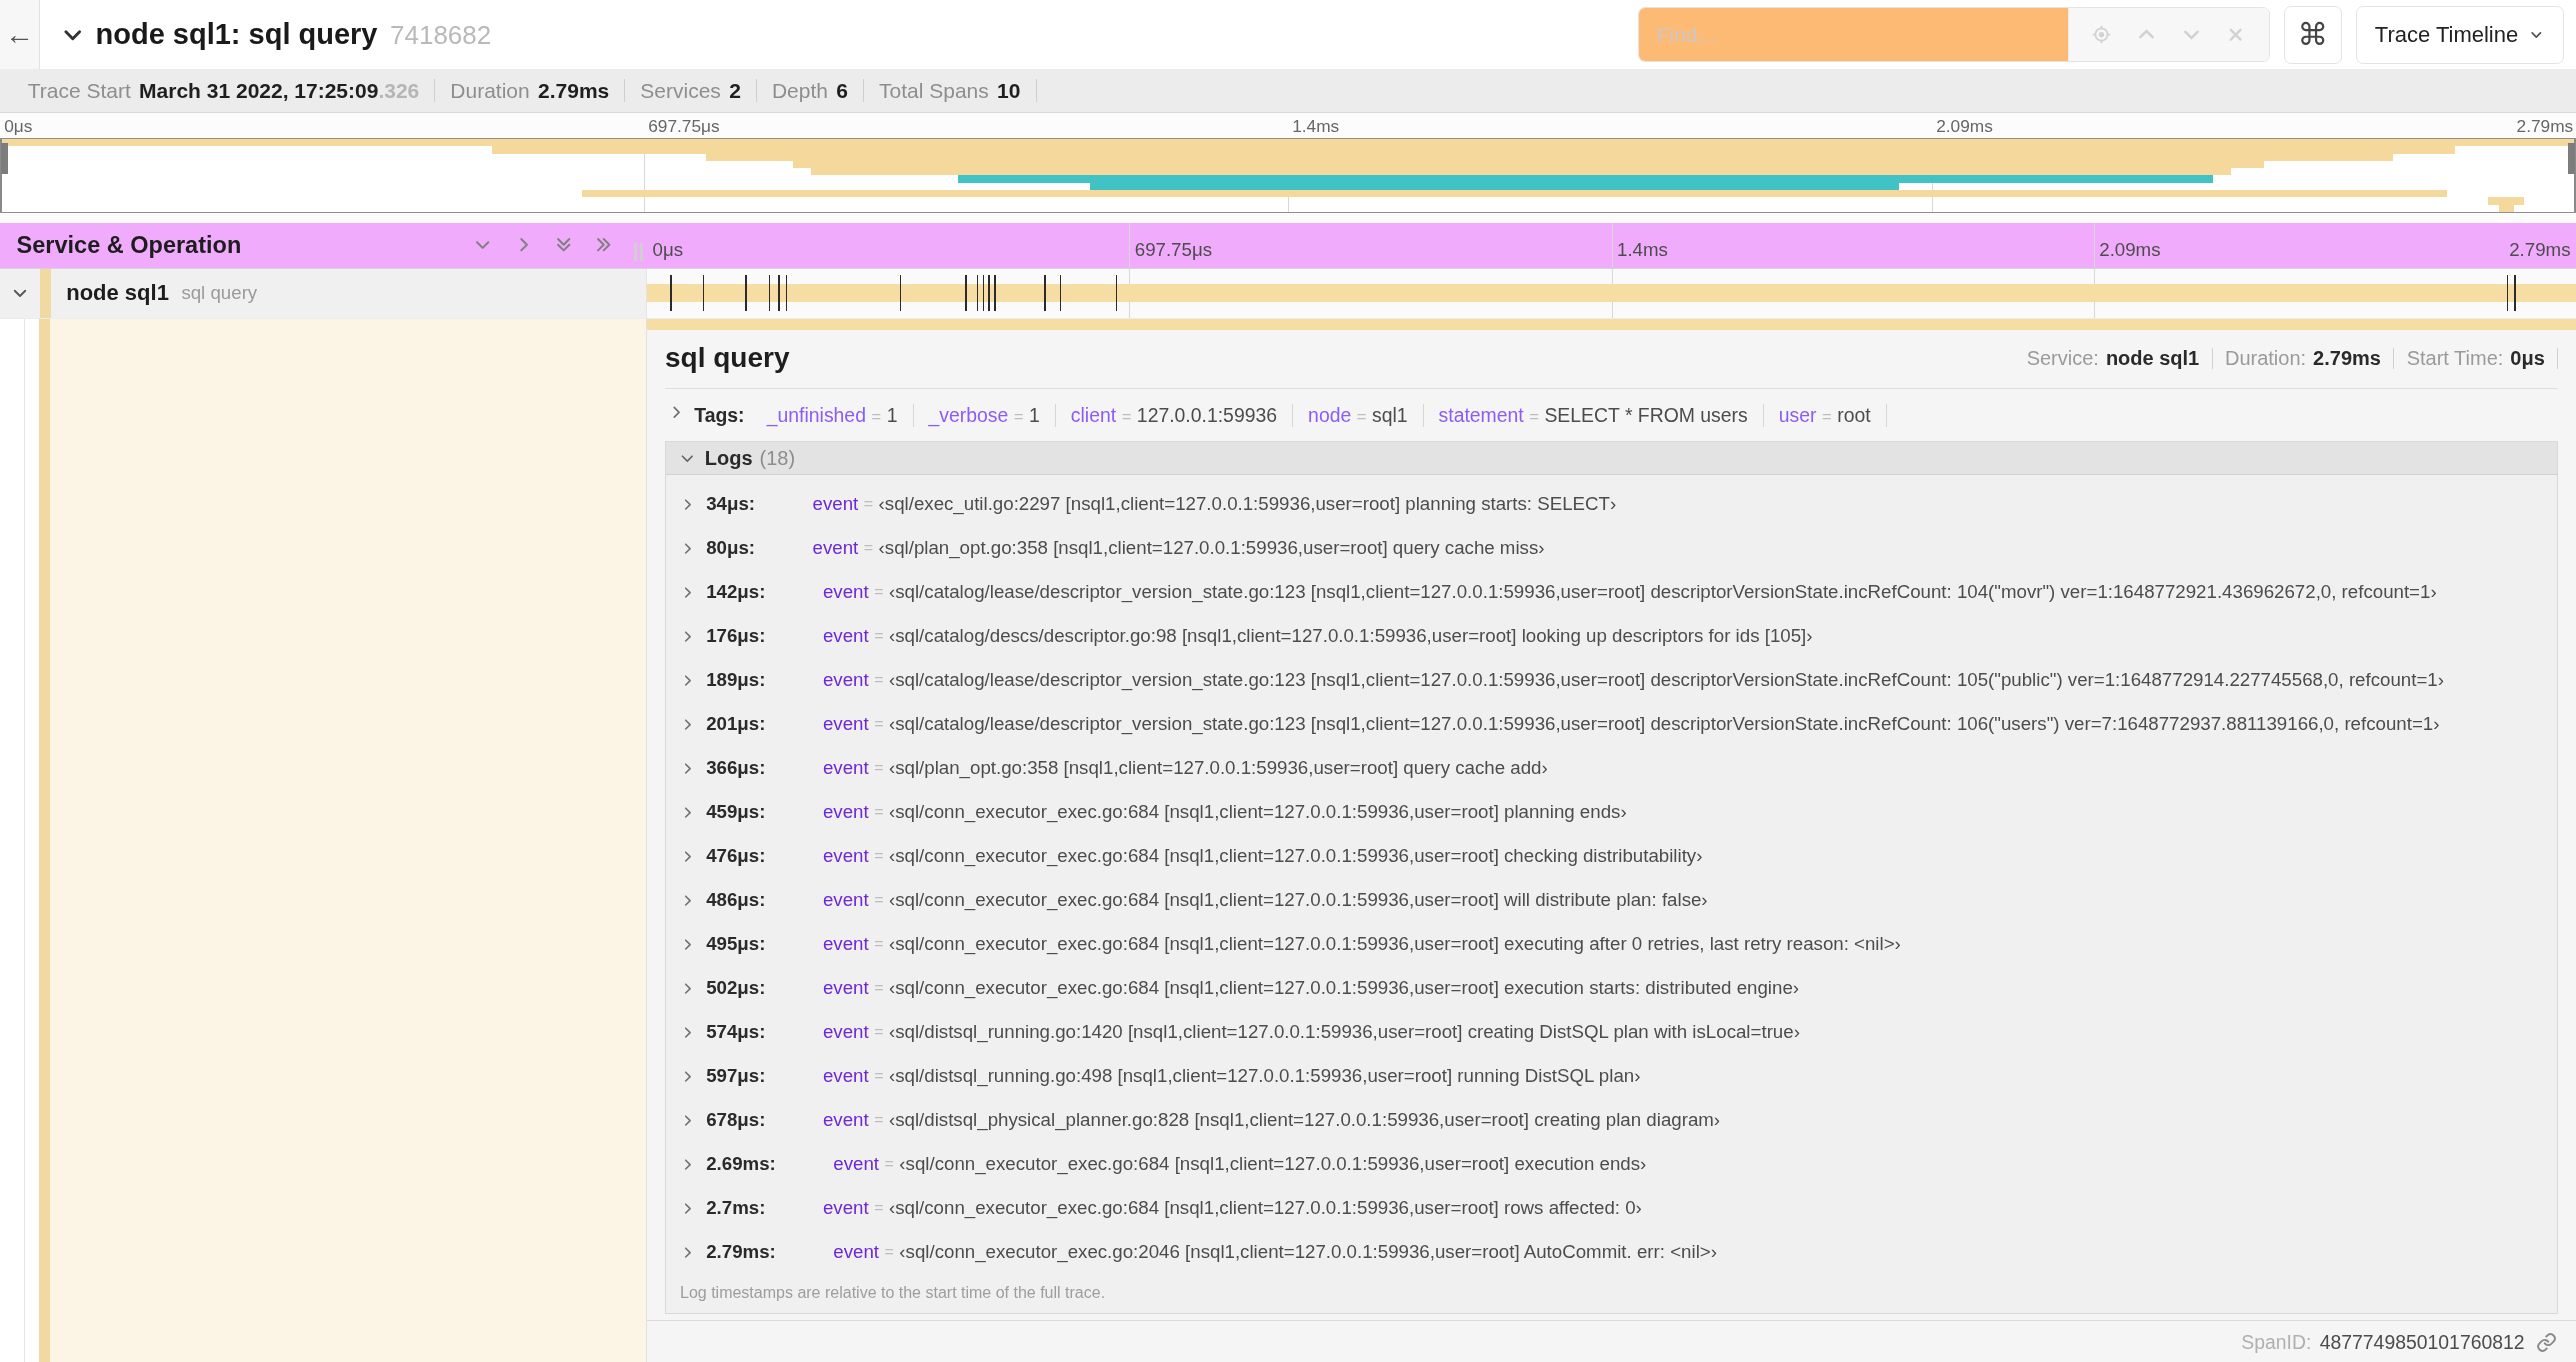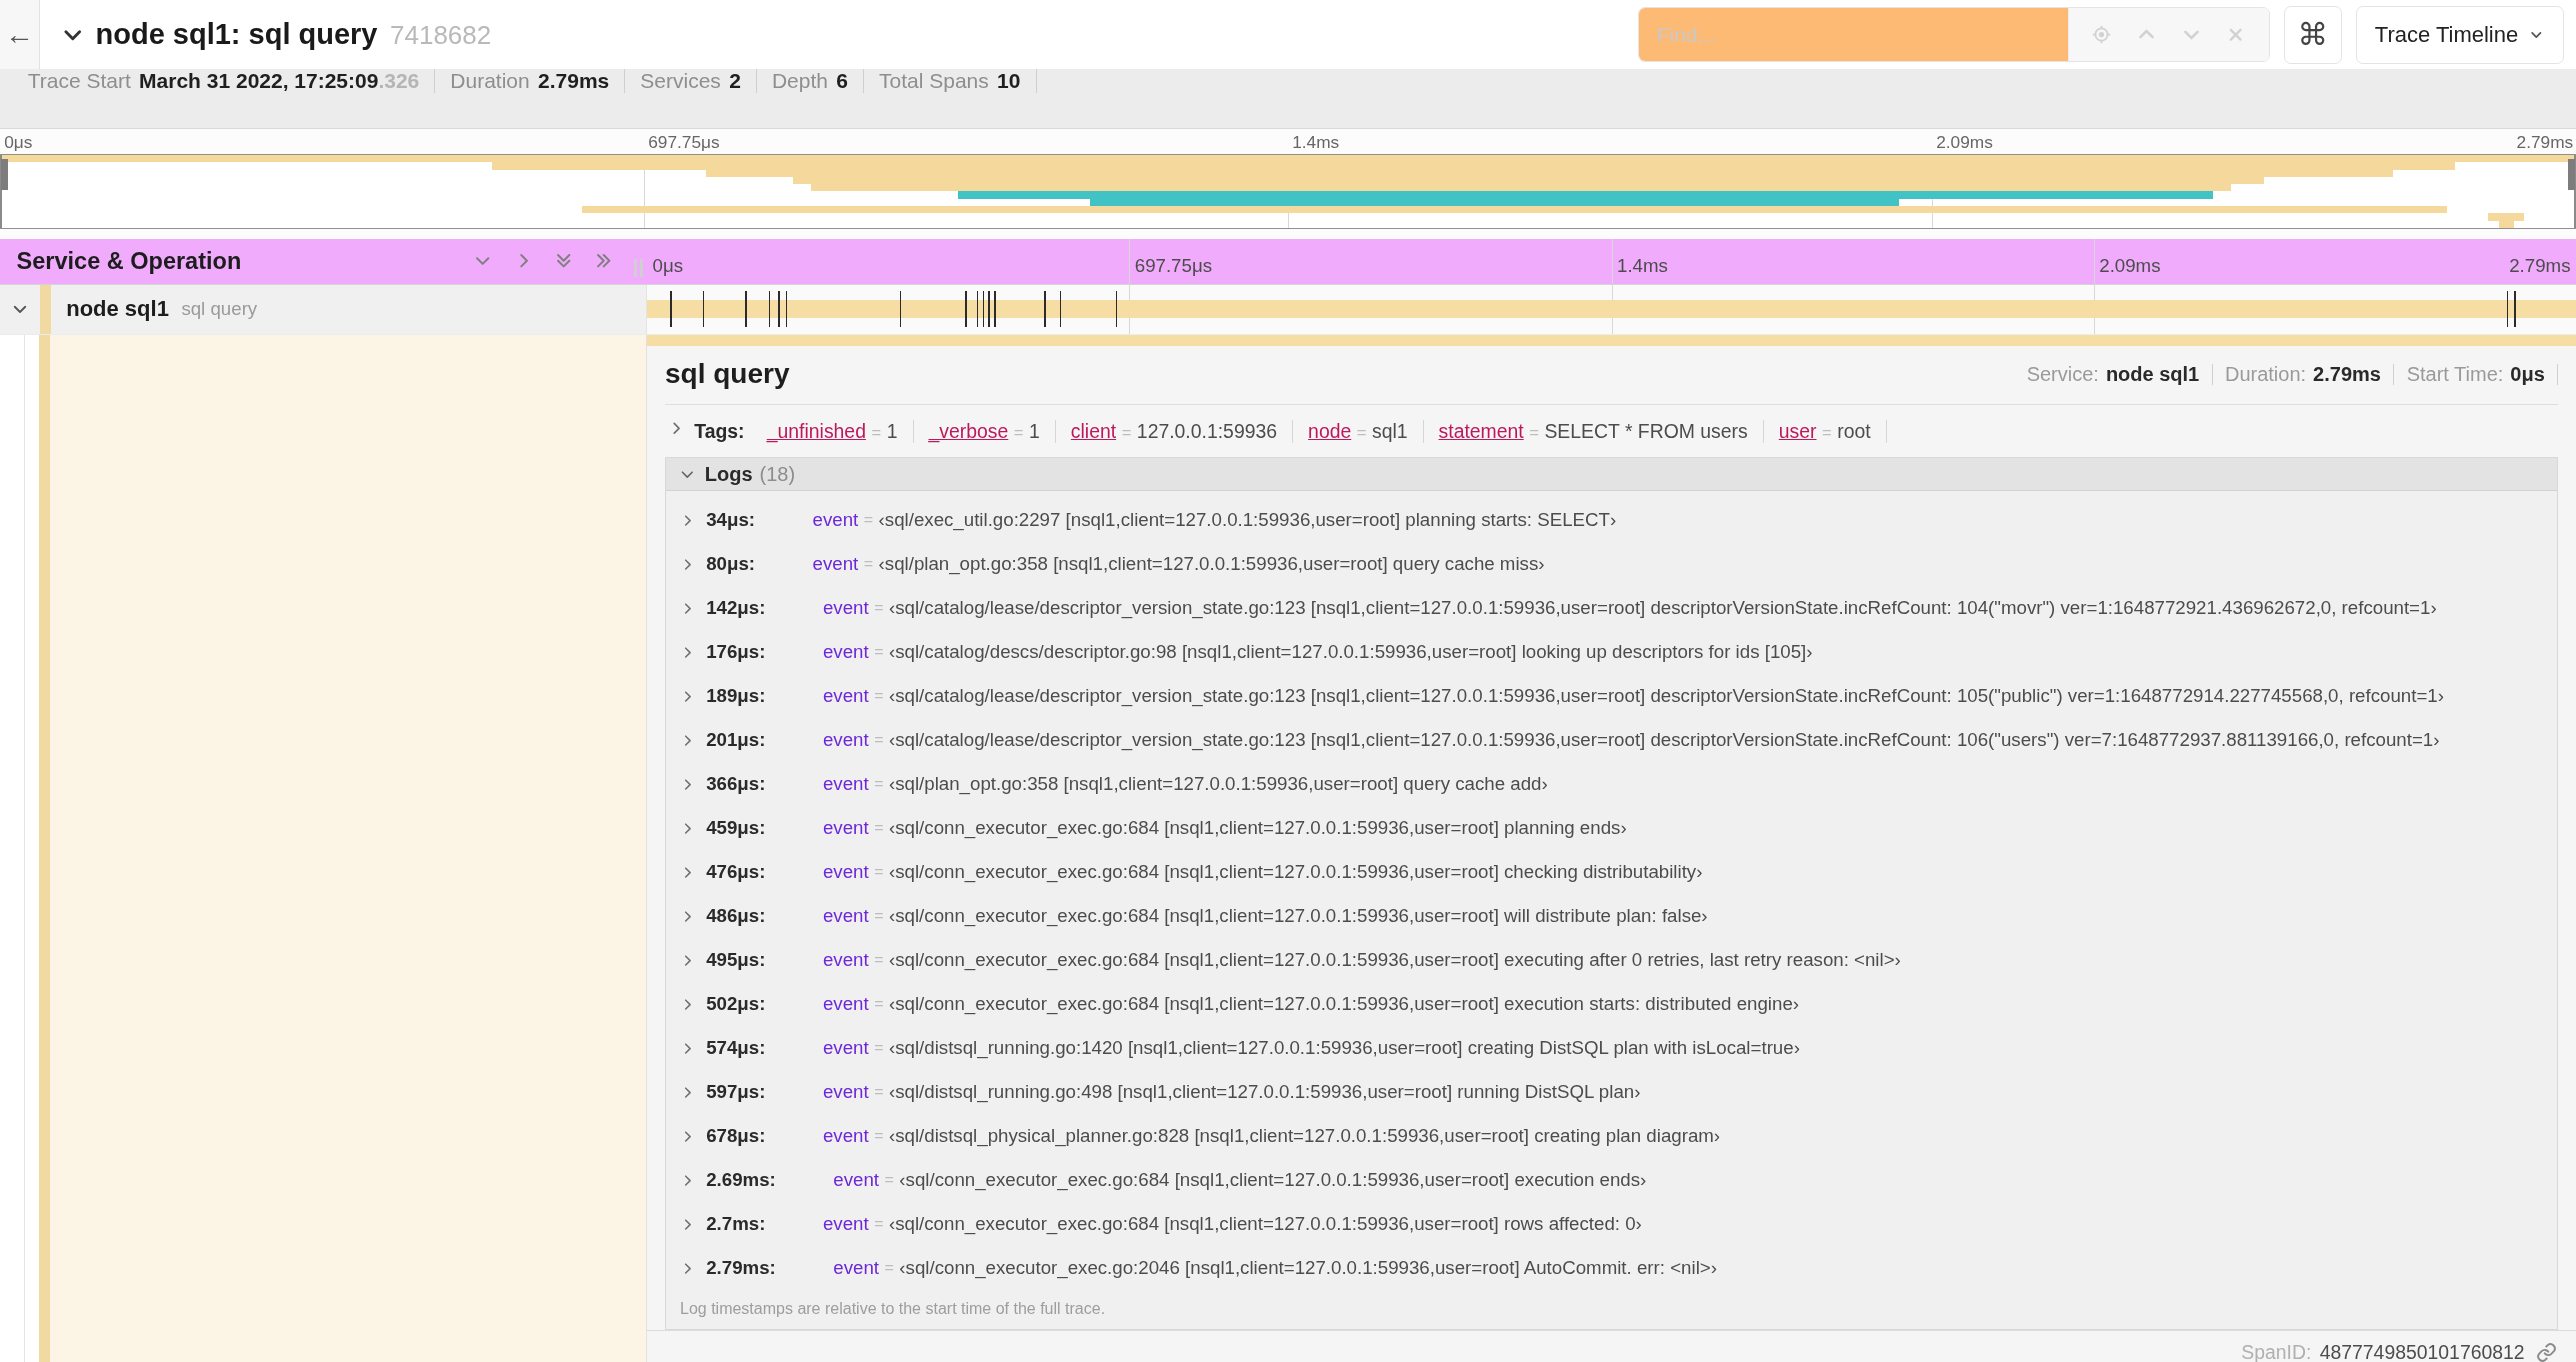--- a/index.html
+++ b/index.html
@@ -17,21 +17,21 @@
   .header-right { display:flex; align-items:center; gap:14px; padding-right:12.5px; }
   .find-group { display:flex; height:55px; border:0.7px solid #e4e4e4; border-radius:7px; overflow:hidden; }
   .find-input { width:429px; height:100%; border:none; outline:none; background:#fdba74; font-size:21px; padding:0 18px; color:#444; font-family:"Liberation Sans", sans-serif; }
   .find-input::placeholder { color:#c9c9c9; }
   .find-suffix { width:201px; background:#f7f7f7; border-left:0.7px solid #ececec; display:flex; align-items:center; justify-content:space-evenly; }
   .sfx-ic { width:23.5px; height:23.5px; display:flex; align-items:center; justify-content:center; color:#d2d2d2; }
   .cmd-btn { width:58px; height:58px; border:0.7px solid #e4e4e4; border-radius:7px; background:#fff; display:flex; align-items:center; justify-content:center; font-size:30.5px; color:#444; }
   .tt-btn { height:58px; border:0.7px solid #e4e4e4; border-radius:7px; background:#fff; display:flex; align-items:center; gap:9.7px; padding:0 18px; font-size:22px; color:#222; }
 
   
-  .tracebar { height:60px; background:#ececec; border-bottom:0.7px solid #d9d9d9; display:flex; padding-left:12.5px; flex:none; font-size:21px; }
+  .tracebar { height:44px; background:#ececec; border-bottom:0.7px solid #d9d9d9; display:flex; align-items:center; padding-left:12.5px; flex:none; font-size:21px; }
   .ti-item { display:flex; align-items:baseline; padding:0 15.2px; }
   .ti-label { color:#8e8e8e; }
   .ti-value { color:#1f1f1f; font-weight:bold; margin-left:8.3px; }
   .ti-extra { color:#b5b5b5; font-weight:bold; }
   .ti-div { width:0.7px; height:23.5px; background:#cfcfcf; }
 
   
   .minimap { flex:none; position:relative; background:#fcfcfc; padding:0 0 9.7px 0; }
   .mm-labels { position:relative; height:25px; font-size:17.3px; color:#666; }
   .mm-label { position:absolute; top:2.8px; padding-left:4.2px; white-space:nowrap; }
@@ -82,21 +82,21 @@
   .dm-item { display:flex; align-items:baseline; padding:0 12.5px; }
   .dm-label { color:#9a9a9a; }
   .dm-value { color:#2a2a2a; font-weight:bold; margin-left:7px; }
   .dm-div { width:0.7px; height:21px; background:#cfcfcf; align-self:center; }
   .d-divider { height:0.7px; background:#dedede; margin:4.2px 18px 0 18px; flex:none; }
 
   .tags-row { display:flex; align-items:flex-start; padding:15.2px 18px 14px 21px; font-size:19.4px; flex:none; flex-wrap:nowrap; }
   .tags-chev { color:#6e6e6e; margin-right:9.7px; }
   .tags-label { font-weight:bold; color:#2a2a2a; margin-right:7px; }
   .tag-item { display:flex; align-items:baseline; padding:0 15.2px; white-space:nowrap; }
-  .tag-key { color:#be185d;text-decoration:underline; }
+  .tag-key { color:#8b5cf6; }
   .tag-eq { color:#bdbdbd; font-size:16.6px; margin:0 5.5px; }
   .tag-val { color:#4c4c4c; }
   .tag-div { width:0.7px; height:23.5px; background:#d6d6d6; align-self:center; }
 
   .logs-box { margin:0 18px; border:0.7px solid #d8d8d8; background:#f0f0f0; flex:none; }
   .logs-head { height:33px; background:#e3e3e3; border-bottom:0.7px solid #d2d2d2; display:flex; align-items:center; padding-left:12.5px; font-size:20px; }
   .logs-chev { color:#666; margin-right:9.7px; }
   .logs-title { font-weight:bold; color:#2a2a2a; }
   .logs-count { color:#8d8d8d; margin-left:7px; }
   .log-rows { padding:7px 0 2.8px 0; }

